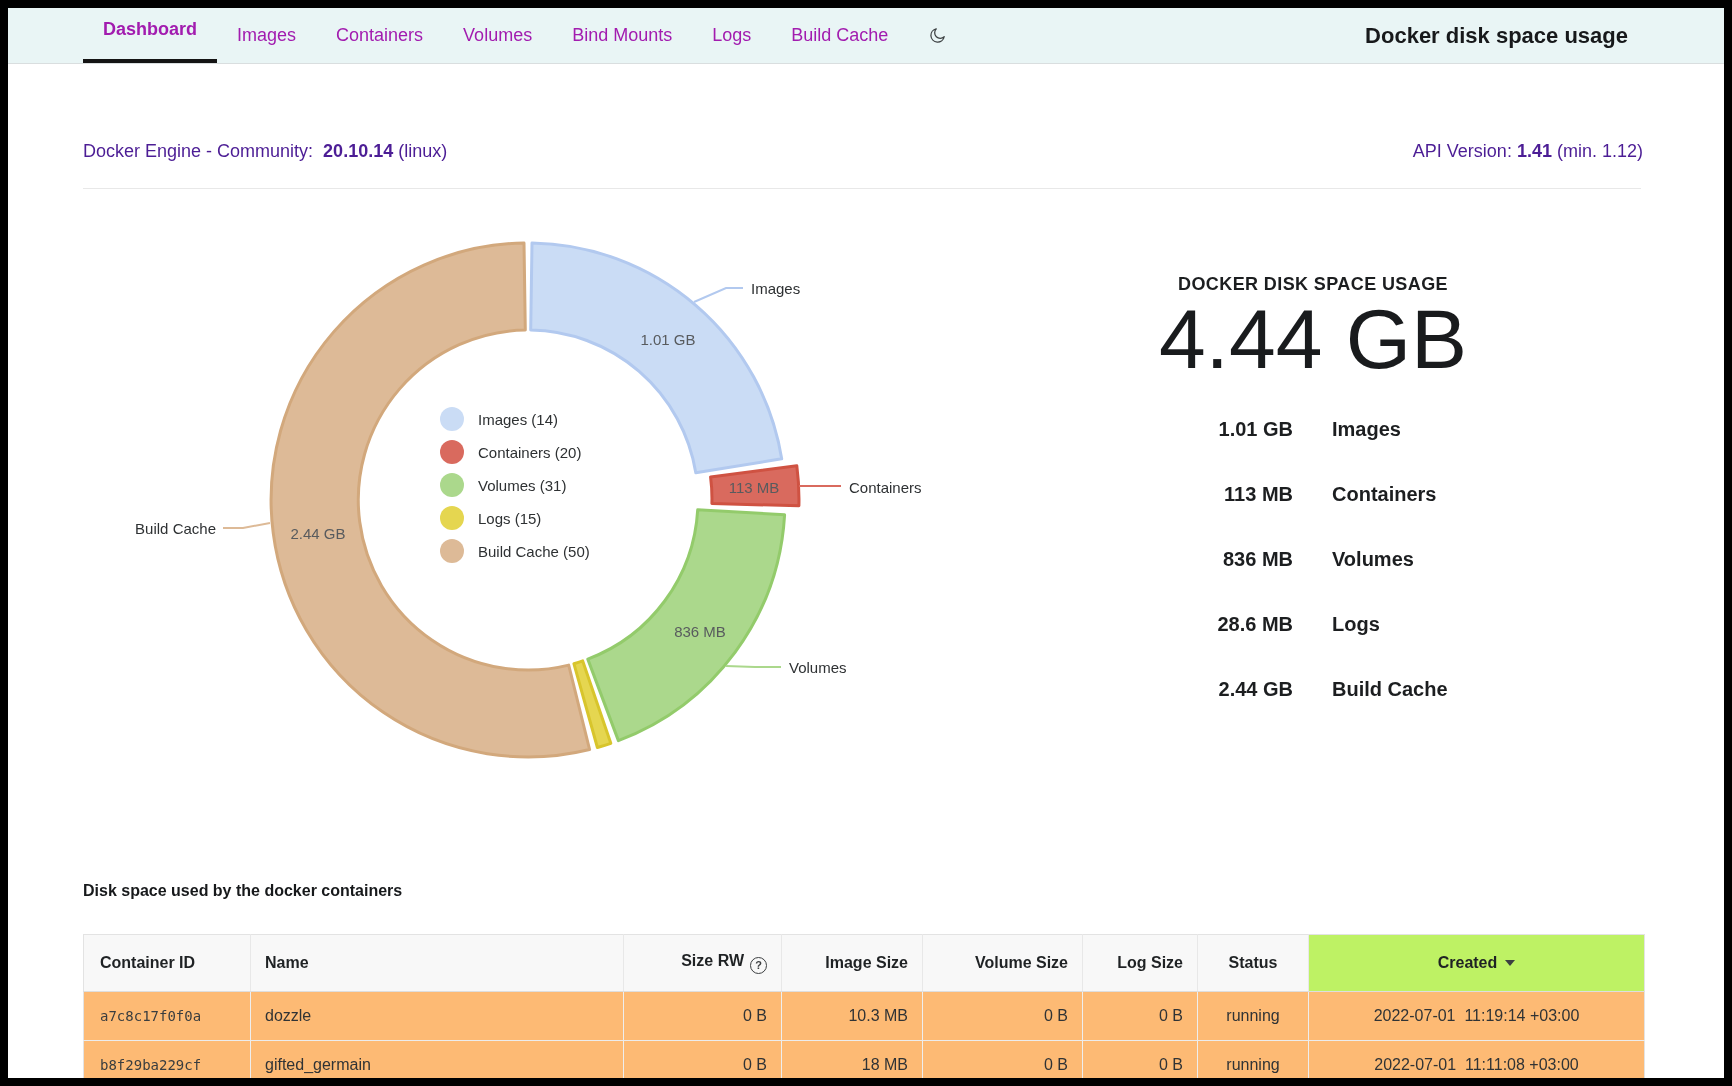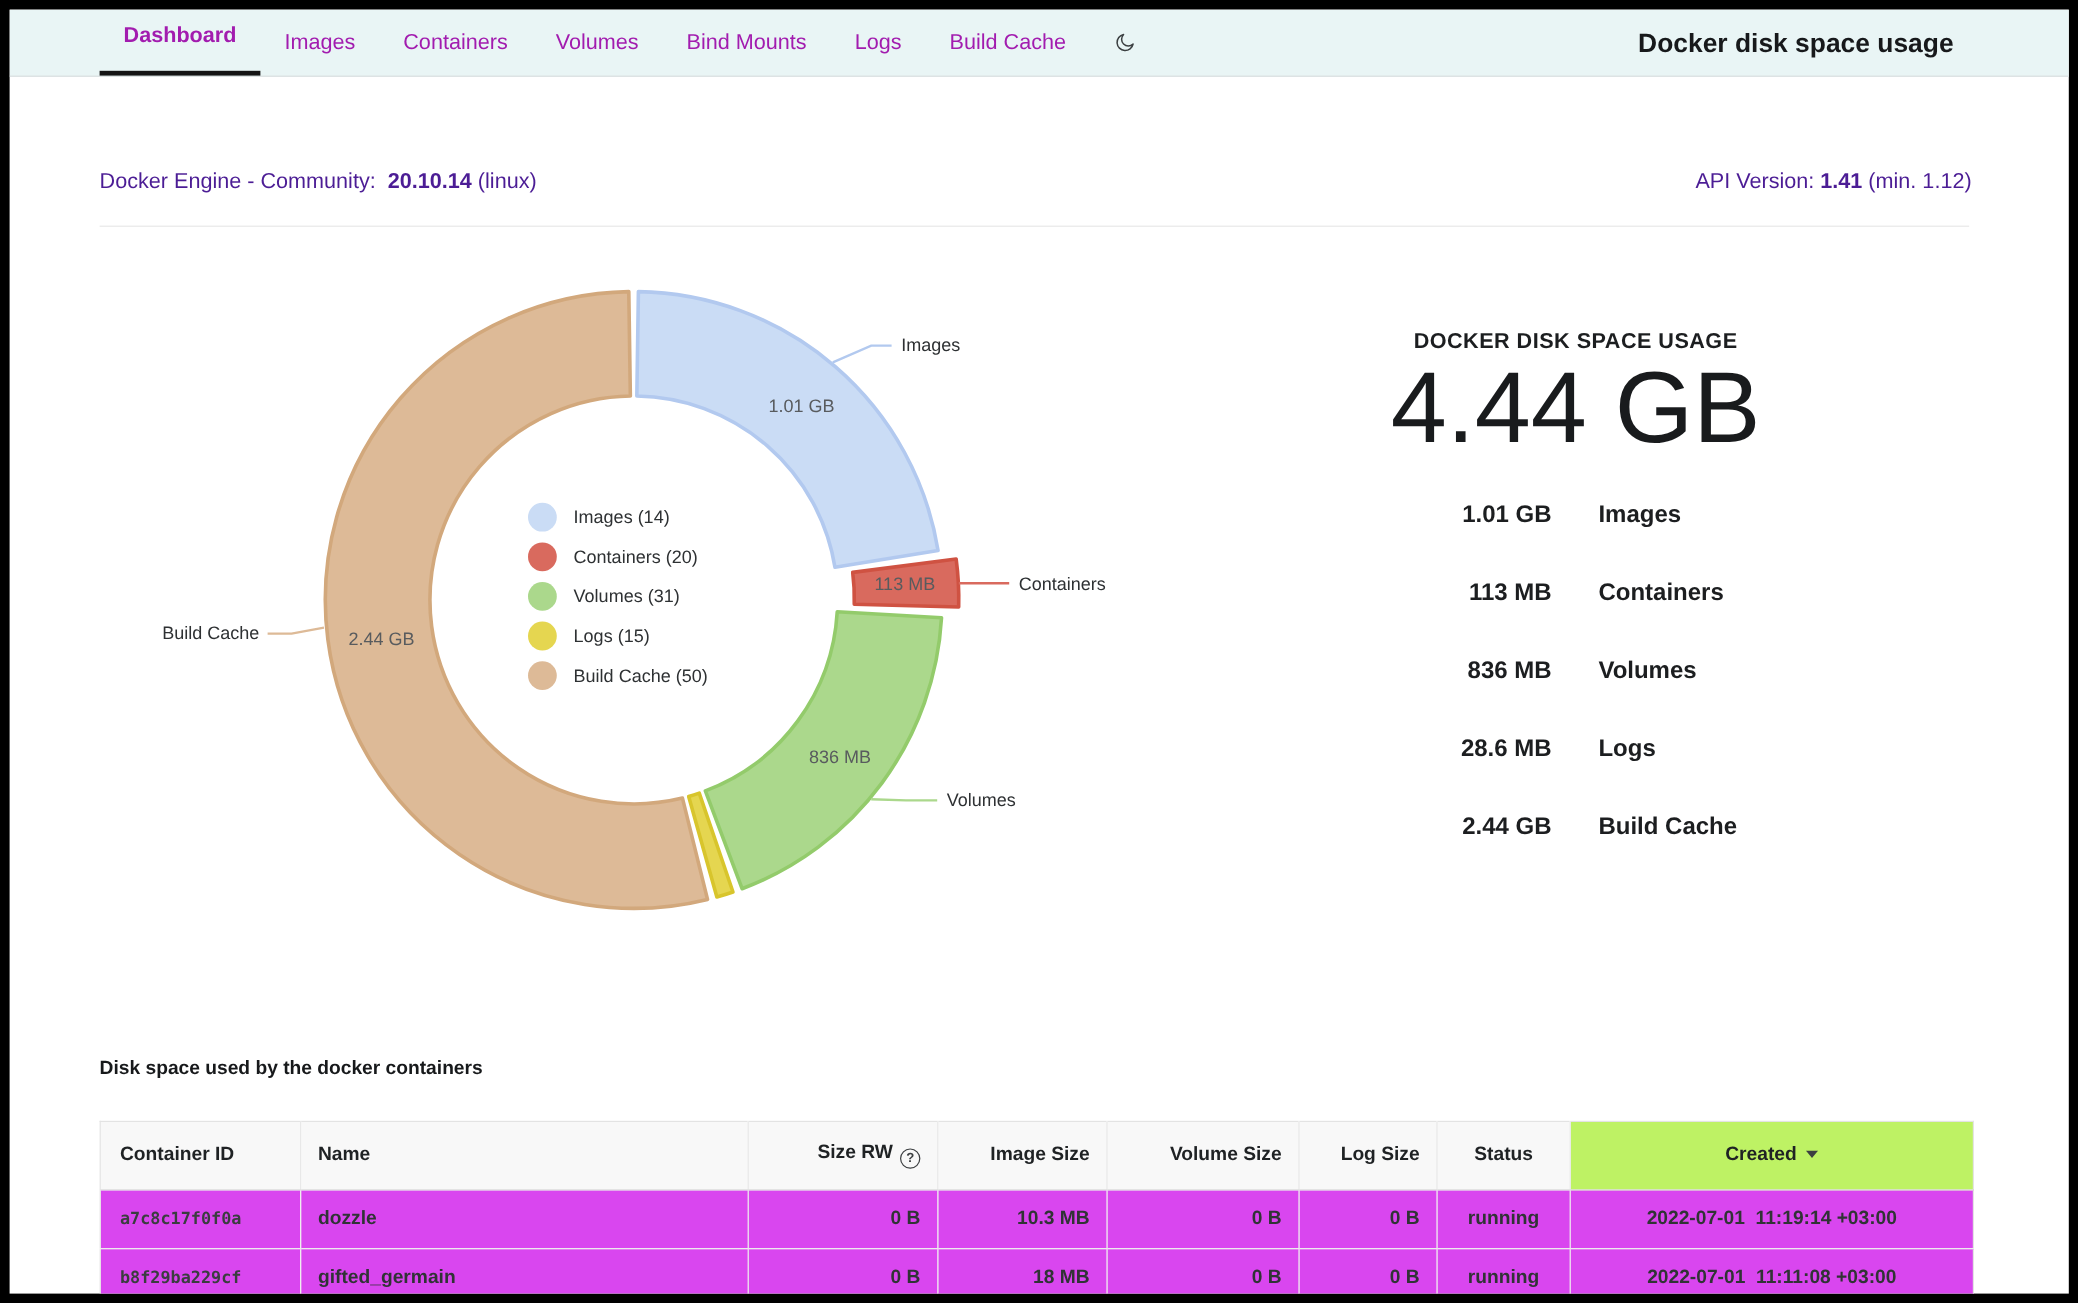--- a/index.html
+++ b/index.html
@@ -26,21 +26,21 @@
   .engine-row b { font-weight:700; }
   .divider { position:absolute; left:75px; top:180px; width:1558px; height:1px; background:#e8e8e8; }
 
   
   .chart-area { position:absolute; left:75px; top:181px; width:1558px; height:690px; }
   .chart-area svg { position:absolute; left:0; top:0; }
   svg text { font-family:"Liberation Sans", sans-serif; }
   .callout-text { font-size:15px; fill:#2e3133; }
   .inner-label { font-size:15px; fill:#585b5e; }
 
-  .legend { position:absolute; left:357px; top:230px; display:flex; flex-direction:column; row-gap:9px; }
+  .legend { position:absolute; left:357px; top:218px; display:flex; flex-direction:column; row-gap:9px; }
   .legend-item { display:flex; align-items:center; height:24px; cursor:pointer; }
   .legend-dot { width:24px; height:24px; border-radius:50%; margin-right:14px; flex:0 0 auto; }
   .legend-label { font-size:15px; color:#2e3133; white-space:nowrap; }
 
   
   .usage-panel { position:absolute; left:1000px; top:0; width:460px; }
   .usage-heading { position:absolute; left:0; top:85px; width:460px; text-align:center;
                    font-size:18px; font-weight:700; letter-spacing:.4px; color:#1c1e20; }
   .usage-total { position:absolute; left:0; top:100px; width:460px; text-align:center;
                  font-size:84px; font-weight:400; color:#191b1d; line-height:100px; }
@@ -51,21 +51,21 @@
 
   
   .table-section { position:absolute; left:75px; top:869px; width:1561px; }
   .section-title { font-size:16px; font-weight:700; color:#17191b; line-height:28px; }
   table { border-collapse:collapse; table-layout:fixed; width:1561px; margin-top:29px;
           border:1px solid #e3e3e3; }
   th { height:57px; background:#f8f8f8; font-size:16px; font-weight:700; color:#1f2224;
        border-right:1px solid #e8e8e8; border-bottom:1px solid #dedede; padding:0 14px; cursor:pointer; }
   th.sorted { background:#bef264; }
   td { height:49px; font-size:16px; color:#303335; border-right:1px solid #eeeeee;
-       border-bottom:1px solid #ececec; padding:0 14px; background:#d946ef;font-weight:bold; }
+       border-bottom:1px solid #ececec; padding:0 14px; background:#fdba74; }
   th:last-child, td:last-child { border-right:none; }
   .al { text-align:left; } .ar { text-align:right; } .ac { text-align:center;margin-top:26px; }
   .mono { font-family:"DejaVu Sans Mono", monospace; font-size:14px; color:#3a3d3f; padding-left:16px; }
   .help-icon { display:inline-flex; align-items:center; justify-content:center;
                width:17px; height:17px; border:1.5px solid #3c3f41; border-radius:50%;
                font-size:11px; font-weight:700; color:#3c3f41; margin-left:6px;
                vertical-align:-3px; line-height:1; }
   .sort-caret { display:inline-block; width:0; height:0; border-left:5px solid transparent;
                 border-right:5px solid transparent; border-top:6px solid #3c3f41;
                 margin-left:8px; vertical-align:2px; }

